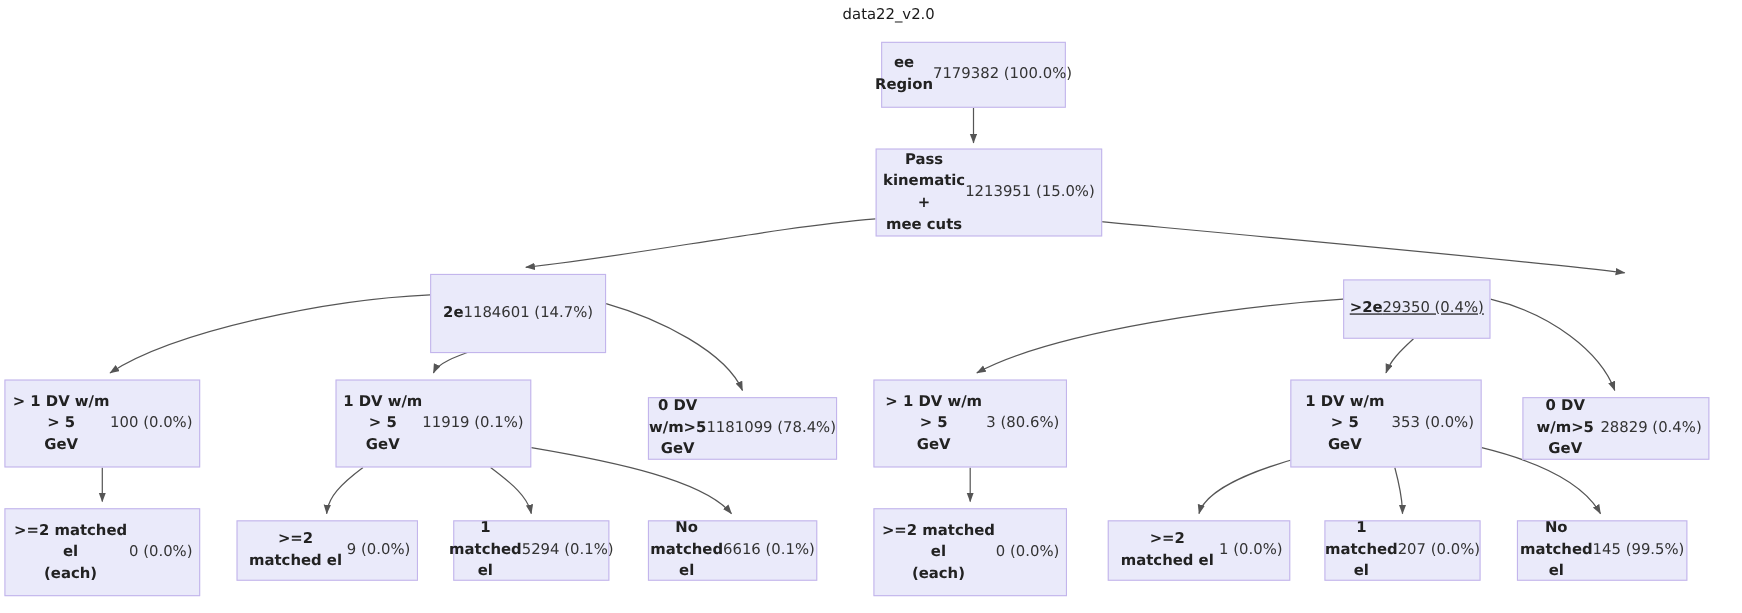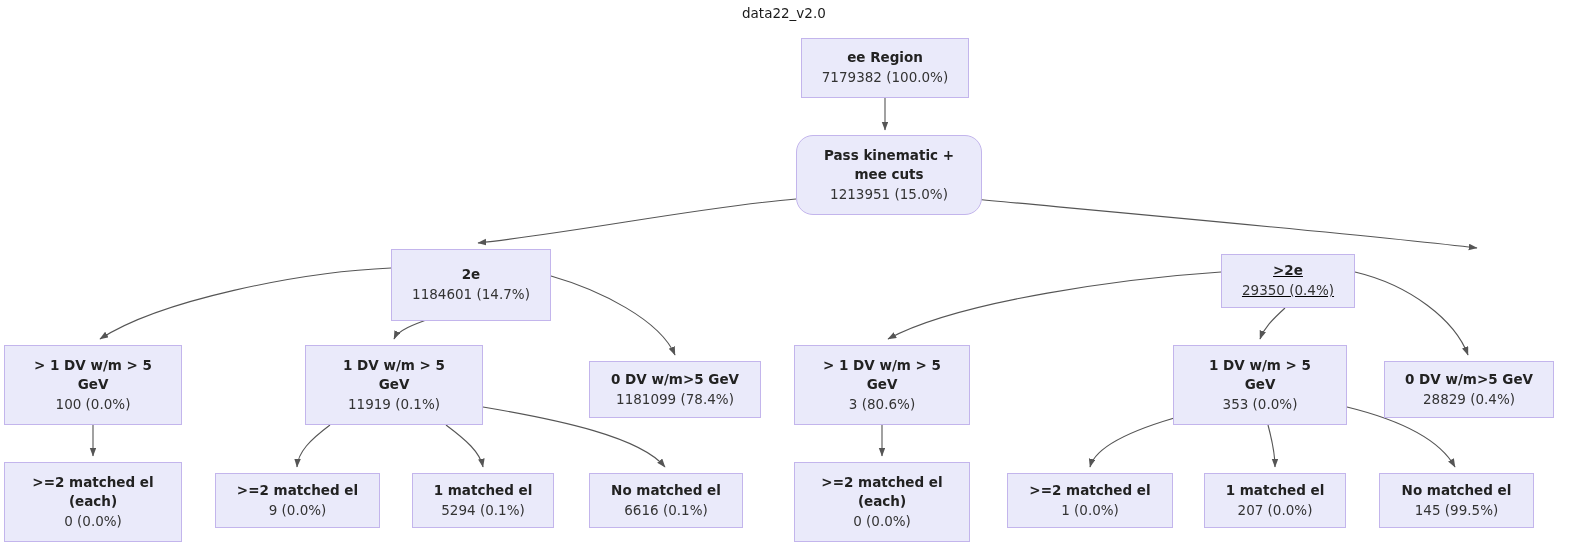--- a/index.html
+++ b/index.html
@@ -24,28 +24,28 @@
     width: 1584px;
     height: 557px;
     pointer-events: none;
   }
   .graph-title {
     position: absolute;
     font-size: 13.5px;
     color: #1a1a1a;
     white-space: nowrap;
     font-family: "DejaVu Sans", sans-serif;
+    margin-left: 24px;
   }
   .node-box {
     position: absolute;
     box-sizing: border-box;
     background: #eaeafa;
     border: 1px solid #c3b5ec;
     display: flex;
-    flex-direction: column;
     align-items: center;
     justify-content: center;
     text-align: center;
     line-height: 1.45;
     padding: 2px 6px;
   }
   .node-label {
     font-size: 13.5px;
     font-weight: bold;
     color: #222222;
@@ -90,21 +90,21 @@
         <path d="M 1268,425 C 1272,440 1275,455 1275,467" fill="none" stroke="#555555" stroke-width="1.1" marker-end="url(#arrowhead)"></path>
         <path d="M 1347,407 C 1400,420 1440,440 1455,467" fill="none" stroke="#555555" stroke-width="1.1" marker-end="url(#arrowhead)"></path>
       </g>
   </svg>
 
   <div id="nodes-group">
       <div class="node-box" style="left: 801px; top: 38px; width: 168px; height: 60px;">
         <div class="node-label">ee Region</div>
         <div class="node-stat">7179382 (100.0%)</div>
       </div>
-      <div class="node-box" style="left: 796px; top: 135px; width: 186px; height: 80px; border-radius: 17px;">
+      <div class="node-box" style="left: 796px; top: 135px; width: 206px; height: 80px;">
         <div class="node-label">Pass kinematic +
 mee cuts</div>
         <div class="node-stat">1213951 (15.0%)</div>
       </div>
       <div class="node-box" style="left: 391px; top: 249px; width: 160px; height: 72px;">
         <div class="node-label">2e</div>
         <div class="node-stat">1184601 (14.7%)</div>
       </div>
       <div class="node-box" style="left: 1221px; top: 254px; width: 134px; height: 54px; text-decoration: underline;">
         <div class="node-label">&gt;2e</div>

